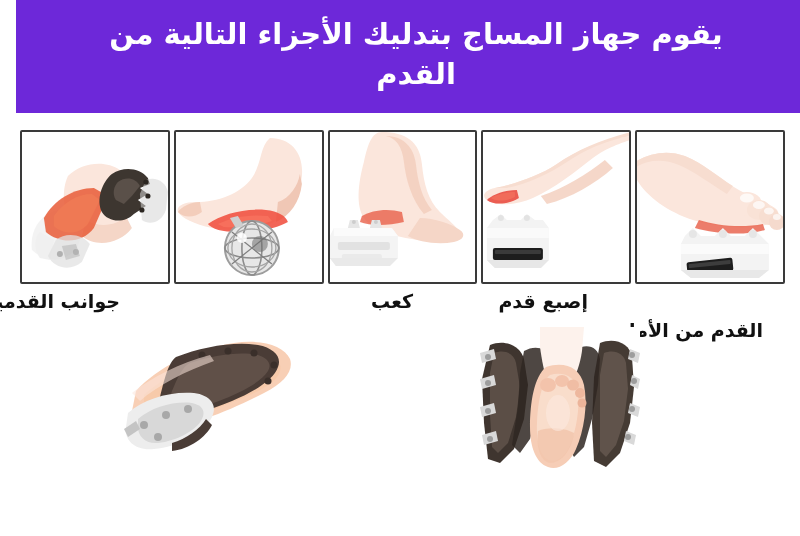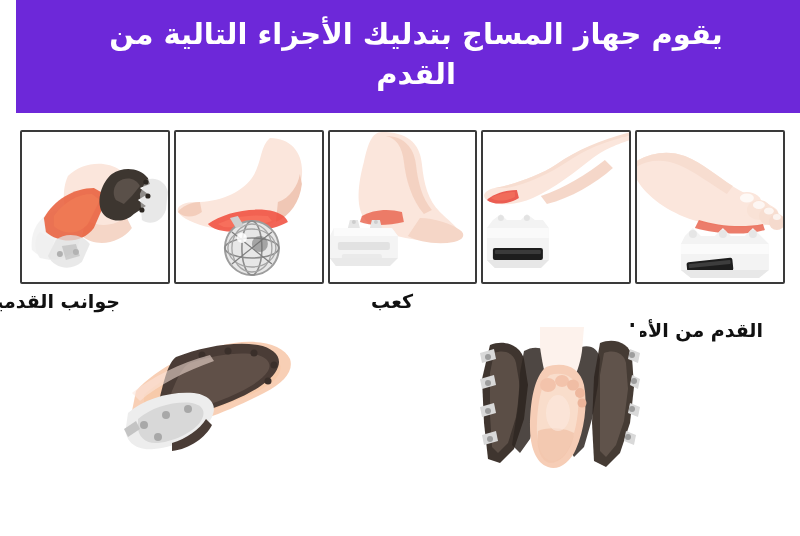--- a/index.html
+++ b/index.html
@@ -289,20 +289,21 @@
           <path d="M46 138 L134 138 L124 146 L56 146 Z" fill="#e8e8e8"></path>
         </g>
       </svg>
     </div>
   </div>
 </div>
 
 <div class="label-row">
   <div class="foot-label lbl-sides">جوانب القدمين</div>
   <div class="foot-label lbl-heel">كعب</div>
+  <div class="foot-label lbl-toe">إصبع قدم</div>
   <div class="foot-label lbl-front">القدم من الأمام</div>
 </div>
 
 <div class="bottom-row">
 
   <div class="bottom-art art-leg">
     <svg viewBox="0 0 175 125" preserveAspectRatio="xMidYMid meet" aria-hidden="true">
       <rect x="0" y="0" width="175" height="125" fill="#ffffff"></rect>
 
       <path d="M18 58 C40 34 76 16 116 10 C142 6 166 12 172 26 C176 38 166 50 146 60

